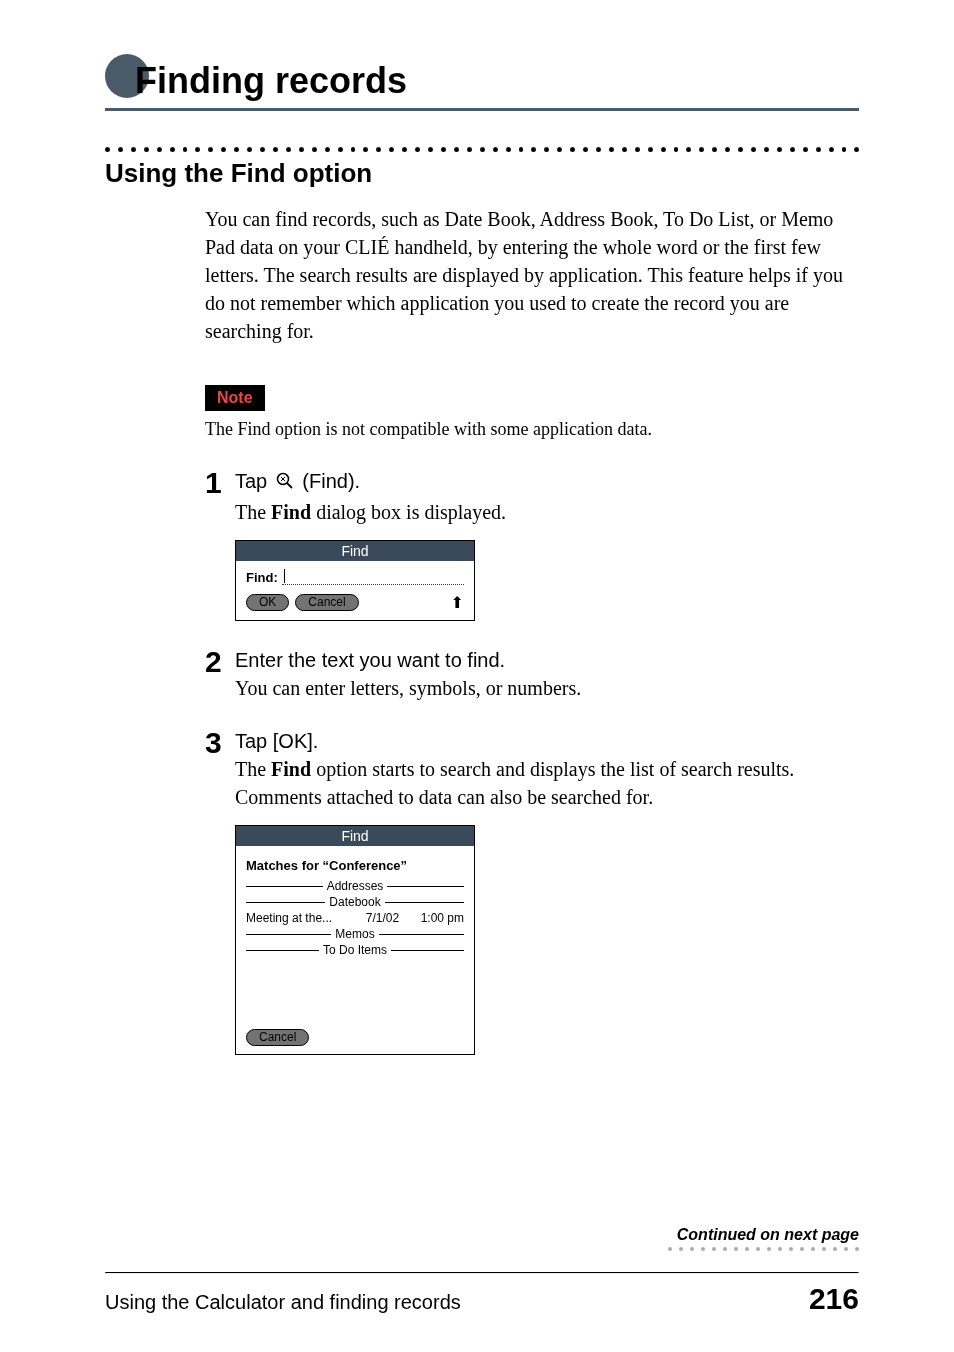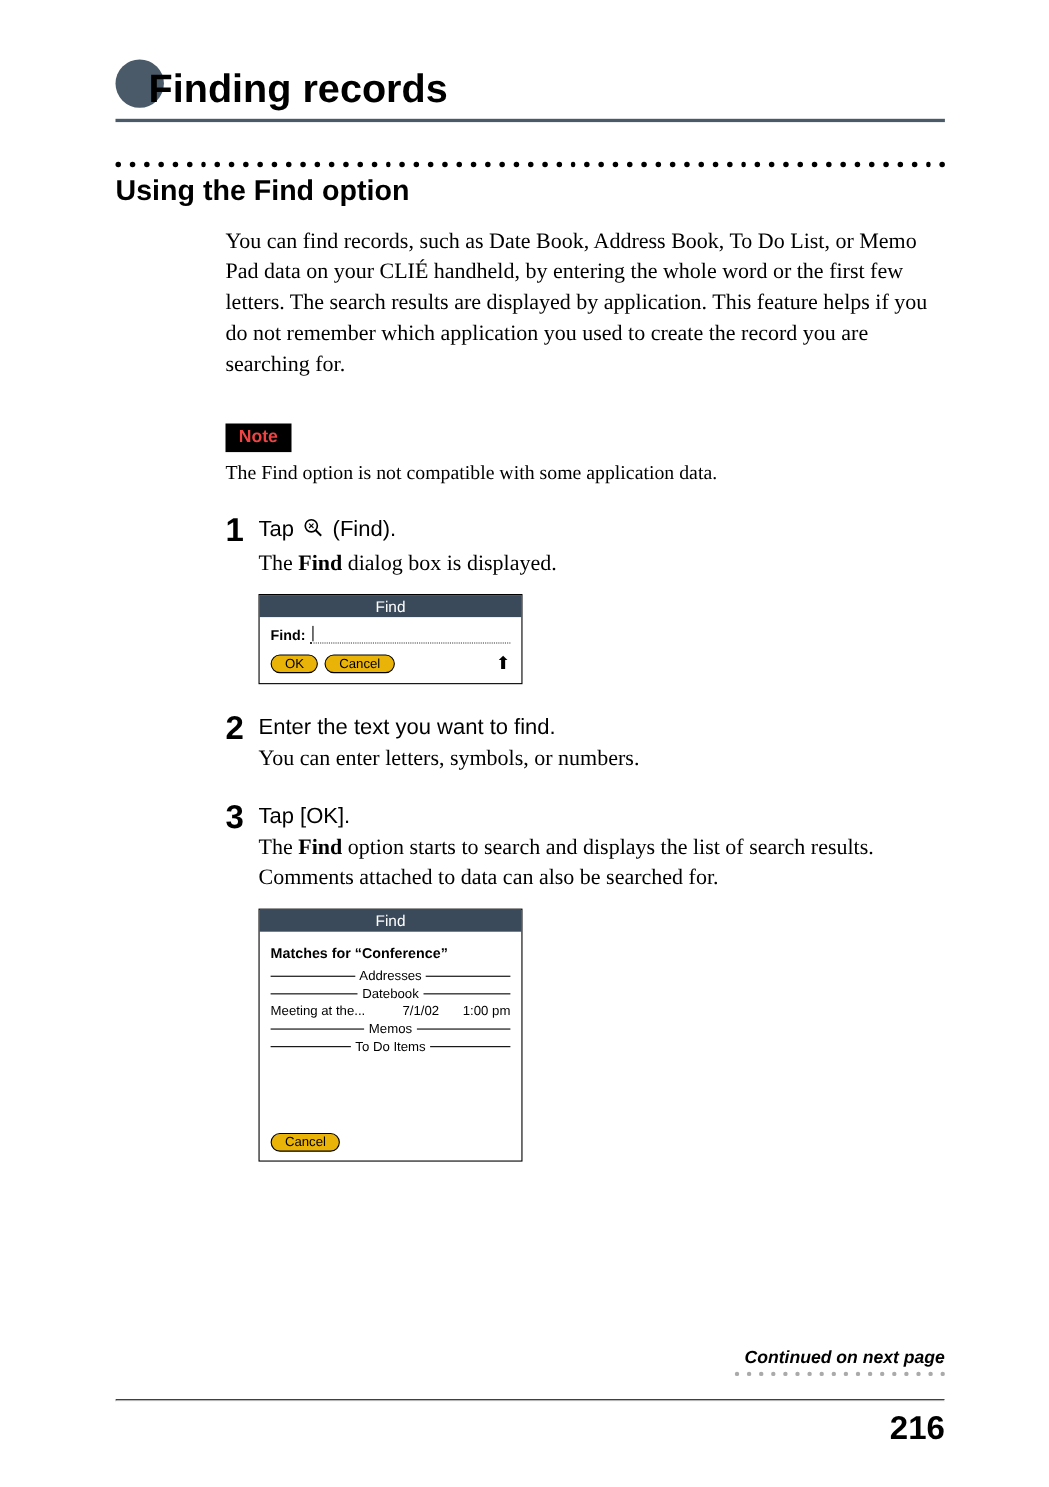--- a/index.html
+++ b/index.html
@@ -125,21 +125,21 @@
   .dlg-row { display: flex; align-items: center; margin-bottom: 8px; text-align: right; }
   .dlg-label { font-weight: bold; margin-right: 4px; }
   .dlg-input { flex: 1; border-bottom: 1px dotted #333; height: 16px; position: relative; }
   .dlg-cursor { position: absolute; left: 2px; top: 0; width: 1.5px; height: 14px; background: #000; }
   .dlg-btns { display: flex; gap: 6px; align-items: center; }
   .pill-btn {
     border: 1.5px solid #000;
     border-radius: 10px;
     font-size: 12px;
     padding: 0px 12px;
-    background: #eab308;
+    background: #737373;
     line-height: 15px;
   }
   .arrow-up { margin-left: auto; font-size: 16px; }
   .dlg-matches {
     font-family: Arial, Helvetica, sans-serif;
     font-weight: bold;
     font-size: 13px;
     margin: 4px 0 6px 0;
   }
   .dlg-sep {
@@ -391,14 +391,15 @@
       <div class="d"></div>
       <div class="d"></div>
       <div class="d"></div>
       <div class="d"></div>
       <div class="d"></div>
   </div>
 </div>
 
 <hr class="footer-rule">
 <div class="footer">
+  <span class="footer-text">Using the Calculator and finding records</span>
   <span class="footer-num">216</span>
 </div>
 
 </body></html>

